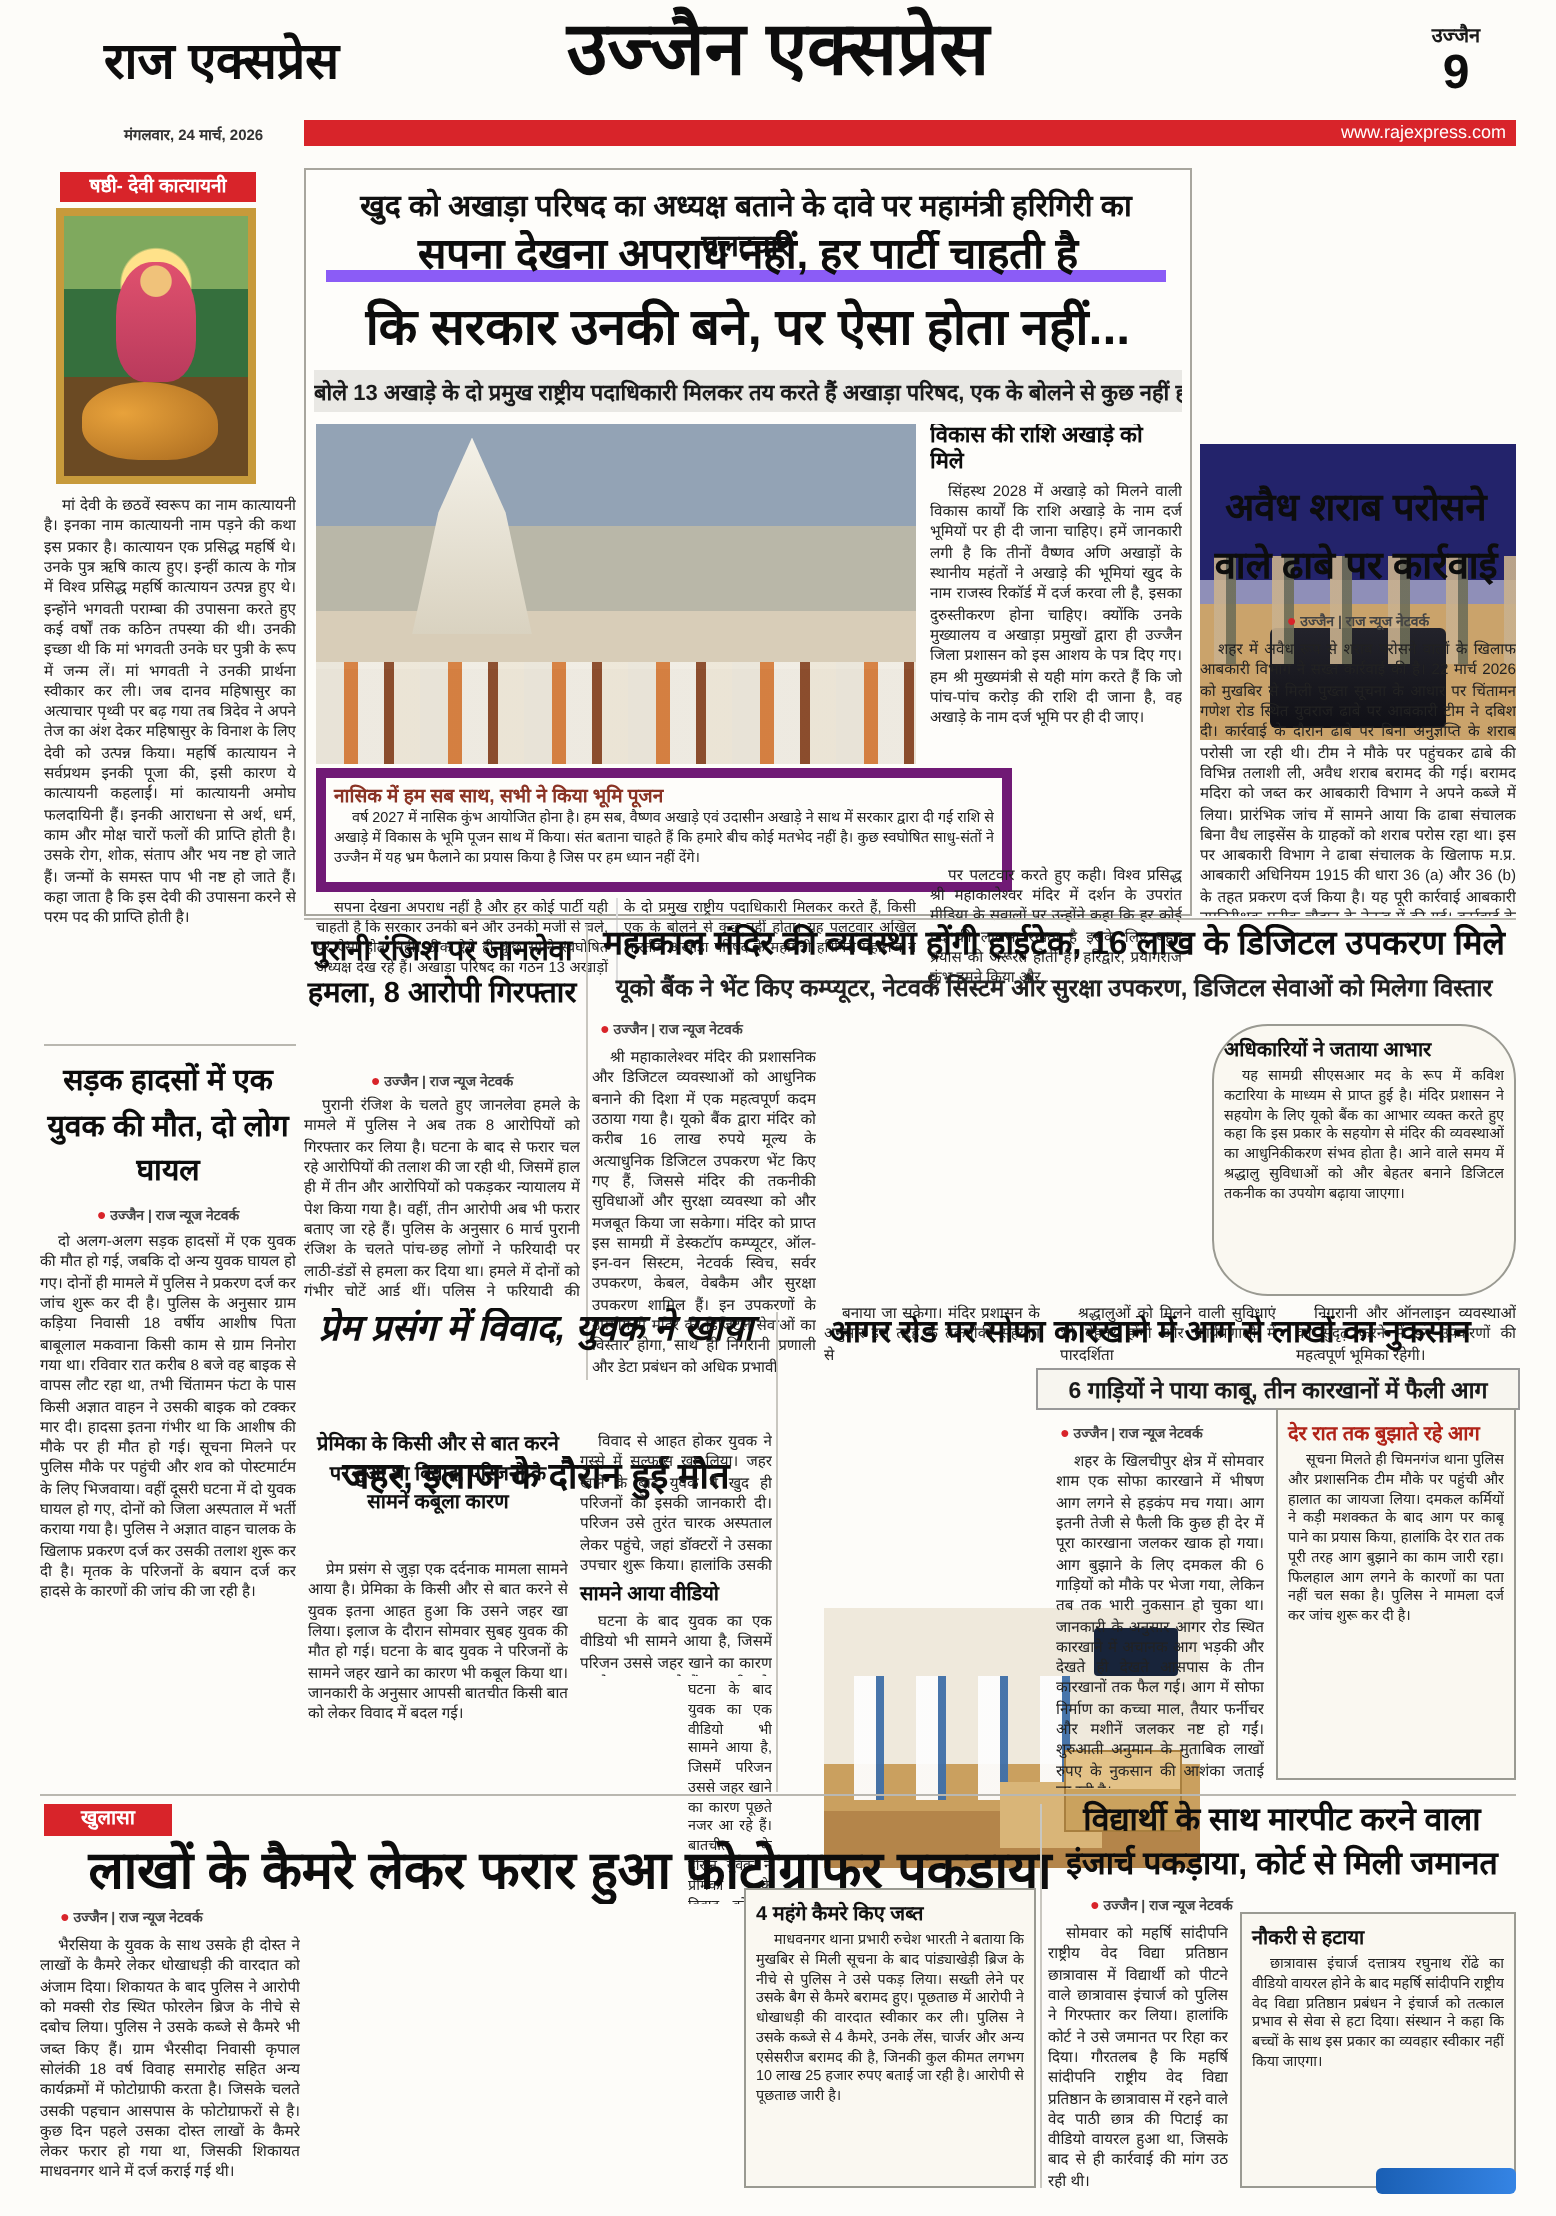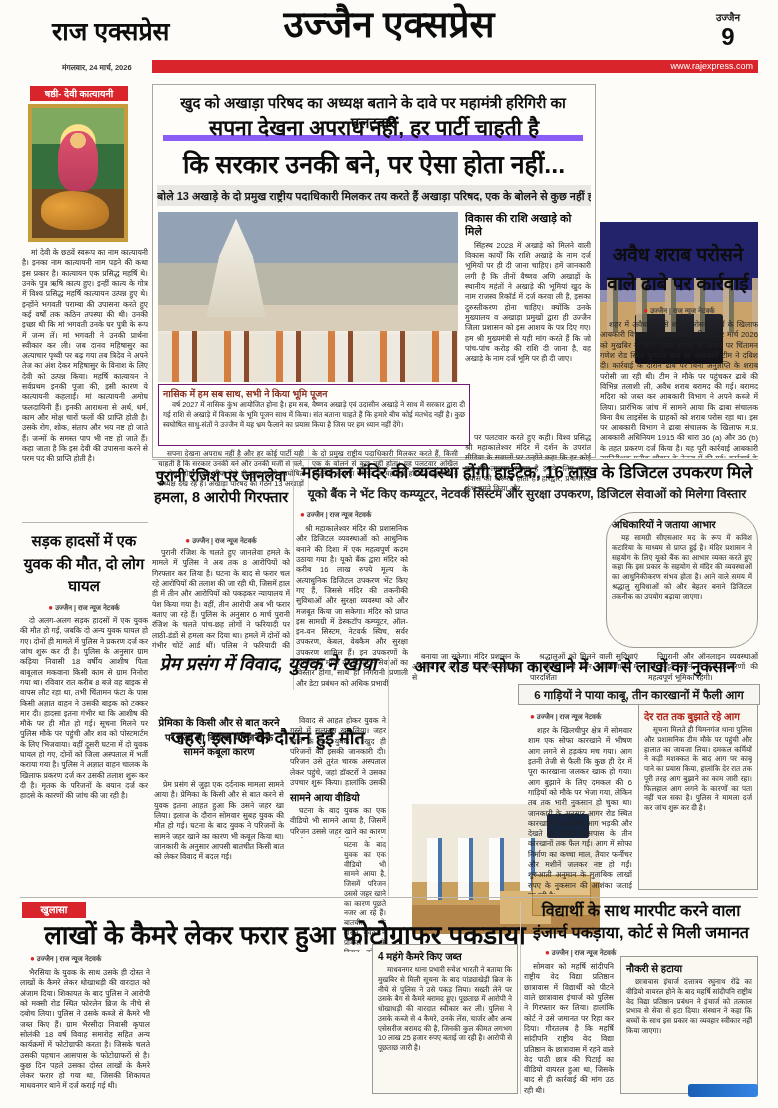--- a/index.html
+++ b/index.html
@@ -71,21 +71,21 @@
     <span>उज्जैन | राज न्यूज नेटवर्क</span>
   </div>
   <div class="abs body-txt" style="left:20px;top:616px;width:128px;height:280px;">दो अलग-अलग सड़क हादसों में एक युवक की मौत हो गई, जबकि दो अन्य युवक घायल हो गए। दोनों ही मामले में पुलिस ने प्रकरण दर्ज कर जांच शुरू कर दी है। पुलिस के अनुसार ग्राम कड़िया निवासी 18 वर्षीय आशीष पिता बाबूलाल मकवाना किसी काम से ग्राम निनोरा गया था। रविवार रात करीब 8 बजे वह बाइक से वापस लौट रहा था, तभी चिंतामन फंटा के पास किसी अज्ञात वाहन ने उसकी बाइक को टक्कर मार दी। हादसा इतना गंभीर था कि आशीष की मौके पर ही मौत हो गई। सूचना मिलने पर पुलिस मौके पर पहुंची और शव को पोस्टमार्टम के लिए भिजवाया। वहीं दूसरी घटना में दो युवक घायल हो गए, दोनों को जिला अस्पताल में भर्ती कराया गया है। पुलिस ने अज्ञात वाहन चालक के खिलाफ प्रकरण दर्ज कर उसकी तलाश शुरू कर दी है। मृतक के परिजनों के बयान दर्ज कर हादसे के कारणों की जांच की जा रही है।</div>
 
   <div class="abs" style="left:152px;top:84px;width:442px;height:372px;border:1px solid #a8a69e;background:#fefdfa;">
     <div class="abs kick ctr" style="left:10px;top:7px;width:420px;font-size:15px;border-bottom:6px solid #8b5cf6;padding-bottom:3px;">खुद को अखाड़ा परिषद का अध्यक्ष बताने के दावे पर महामंत्री हरिगिरी का पलटवार</div>
     <div class="abs hl ctr nw" style="left:2px;top:30px;width:438px;font-size:21px;">सपना देखना अपराध नहीं, हर पार्टी चाहती है</div>
     <div class="abs hl ctr nw" style="left:2px;top:64px;width:438px;font-size:25px;">कि सरकार उनकी बने, पर ऐसा होता नहीं...</div>
     <div class="abs subgray ctr nw" style="left:4px;top:100px;width:434px;font-size:11px;padding:3px 0;">बोले 13 अखाड़े के दो प्रमुख राष्ट्रीय पदाधिकारी मिलकर तय करते हैं अखाड़ा परिषद, एक के बोलने से कुछ नहीं होता</div>
     <div class="abs ph ph-temple" style="left:5px;top:127px;width:300px;height:170px;"></div>
-    <div class="abs" style="left:5px;top:299px;width:312px;height:62px;border:1px solid #701a75;padding:2px 4px;box-sizing:border-box;overflow:hidden;">
+    <div class="abs" style="left:5px;top:299px;width:348px;height:62px;border:5px solid #701a75;padding:2px 4px;box-sizing:border-box;overflow:hidden;">
       <div style="font-weight:bold;font-size:9.5px;color:#8a3324;">नासिक में हम सब साथ, सभी ने किया भूमि पूजन</div>
       <div class="body-txt" style="font-size:7.2px;">वर्ष 2027 में नासिक कुंभ आयोजित होना है। हम सब, वैष्णव अखाड़े एवं उदासीन अखाड़े ने साथ में सरकार द्वारा दी गई राशि से अखाड़े में विकास के भूमि पूजन साथ में किया। संत बताना चाहते हैं कि हमारे बीच कोई मतभेद नहीं है। कुछ स्वघोषित साधु-संतों ने उज्जैन में यह भ्रम फैलाने का प्रयास किया है जिस पर हम ध्यान नहीं देंगे।</div>
     </div>
     <div class="abs body-txt" style="left:5px;top:364px;width:300px;height:44px;column-count:2;column-gap:8px;column-rule:1px solid #ddd;font-size:7.3px;">सपना देखना अपराध नहीं है और हर कोई पार्टी यही चाहती है कि सरकार उनकी बने और उनकी मर्जी से चले, पर ऐसा होता नहीं। ठीक ऐसे ही कुछ सपने स्वघोषित अध्यक्ष देख रहे हैं। अखाड़ा परिषद का गठन 13 अखाड़ों के दो प्रमुख राष्ट्रीय पदाधिकारी मिलकर करते हैं, किसी एक के बोलने से कुछ नहीं होता। यह पलटवार अखिल भारतीय अखाड़ा परिषद के महामंत्री हरिगिरी महाराज ने सोमवार को शहर आगमन पर मीडिया से चर्चा करते हुए किया।</div>
     <div class="abs" style="left:312px;top:127px;width:126px;height:281px;overflow:hidden;">
       <div class="hl" style="font-size:11px;margin-bottom:2px;">विकास की राशि अखाड़े को मिले</div>
       <div class="body-txt" style="height:176px;">सिंहस्थ 2028 में अखाड़े को मिलने वाली विकास कार्यों कि राशि अखाड़े के नाम दर्ज भूमियों पर ही दी जाना चाहिए। हमें जानकारी लगी है कि तीनों वैष्णव अणि अखाड़ों के स्थानीय महंतों ने अखाड़े की भूमियां खुद के नाम राजस्व रिकॉर्ड में दर्ज करवा ली है, इसका दुरुस्तीकरण होना चाहिए। क्योंकि उनके मुख्यालय व अखाड़ा प्रमुखों द्वारा ही उज्जैन जिला प्रशासन को इस आशय के पत्र दिए गए। हम श्री मुख्यमंत्री से यही मांग करते हैं कि जो पांच-पांच करोड़ की राशि दी जाना है, वह अखाड़े के नाम दर्ज भूमि पर ही दी जाए।</div>
       <div class="body-txt" style="height:90px;margin-top:16px;">पर पलटवार करते हुए कही। विश्व प्रसिद्ध श्री महाकालेश्वर मंदिर में दर्शन के उपरांत मीडिया के सवालों पर उन्होंने कहा कि हर कोई पद की लालसा रखता है इसके लिए बहुत प्रयास की जरूरत होती है। हरिद्वार, प्रयागराज कुंभ हमने किया और...</div>
     </div>
   </div>

